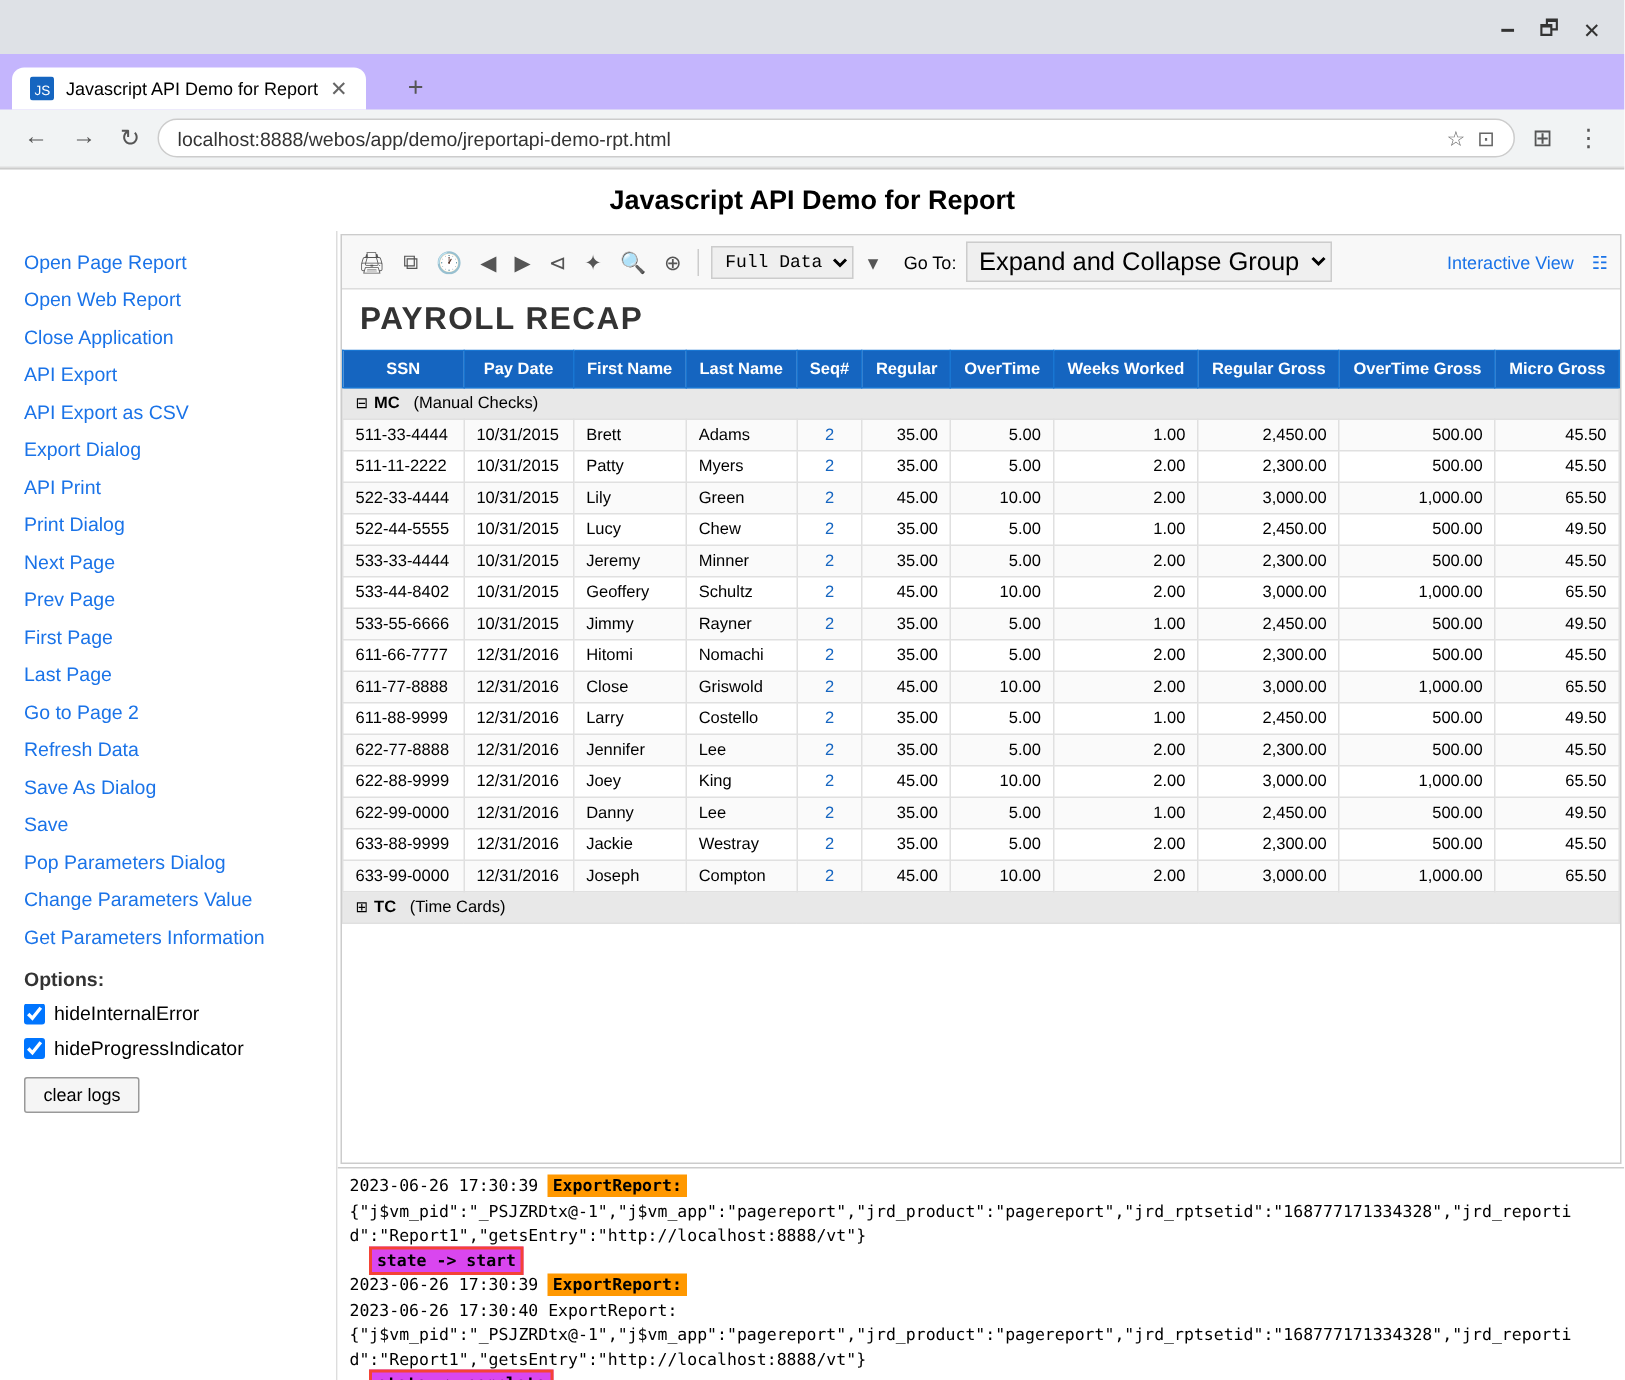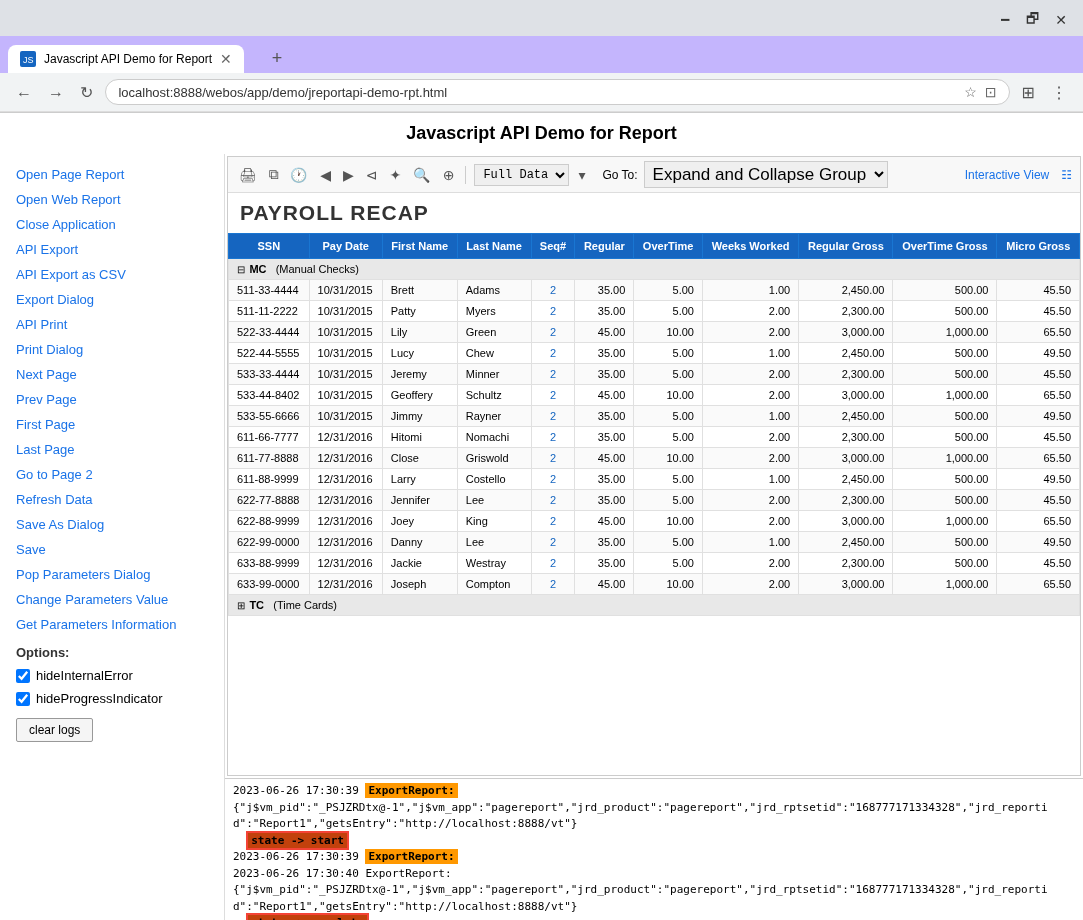--- a/index.html
+++ b/index.html
@@ -67,21 +67,21 @@
 
     
     .table-wrapper::-webkit-scrollbar { width: 8px; height: 8px; }
     .table-wrapper::-webkit-scrollbar-track { background: #f1f1f1; }
     .table-wrapper::-webkit-scrollbar-thumb { background: #bbb; }
 
     
     .log-area { height: 175px; border-top: 1px solid #ccc; background: #fff; overflow-y: auto; font-size: 11px; font-family: monospace; padding: 4px 8px; }
     .log-line { white-space: pre-wrap; word-break: break-all; line-height: 1.5; }
     .log-highlight { background: #ff9800; color: #000; padding: 1px 3px; font-weight: bold; }
-    .log-highlight2 { background: #c2410c; border: 2px solid #f44336; padding: 1px 3px; font-weight: bold; }
+    .log-highlight2 { background: #d946ef; border: 2px solid #f44336; padding: 1px 3px; font-weight: bold; }
 
     .report-container { display: flex; flex-direction: column; flex: 1; overflow: hidden; }
 
     .win-controls-row { display: flex; justify-content: flex-end; background: #dee1e6; padding: 4px 8px 0; }
   </style>
 </head>
 <body>
 
 <div class="browser-chrome">
   <div style="position:relative;">

